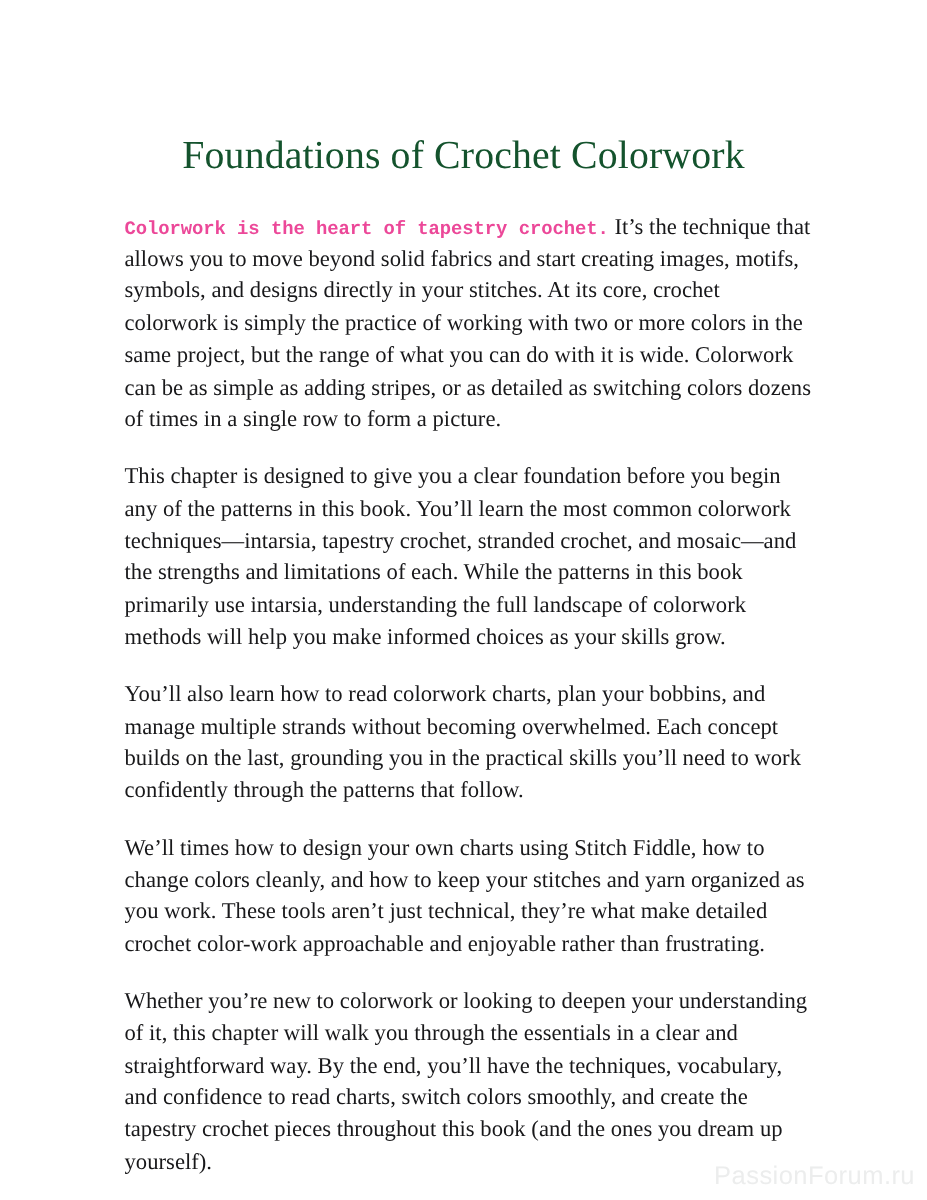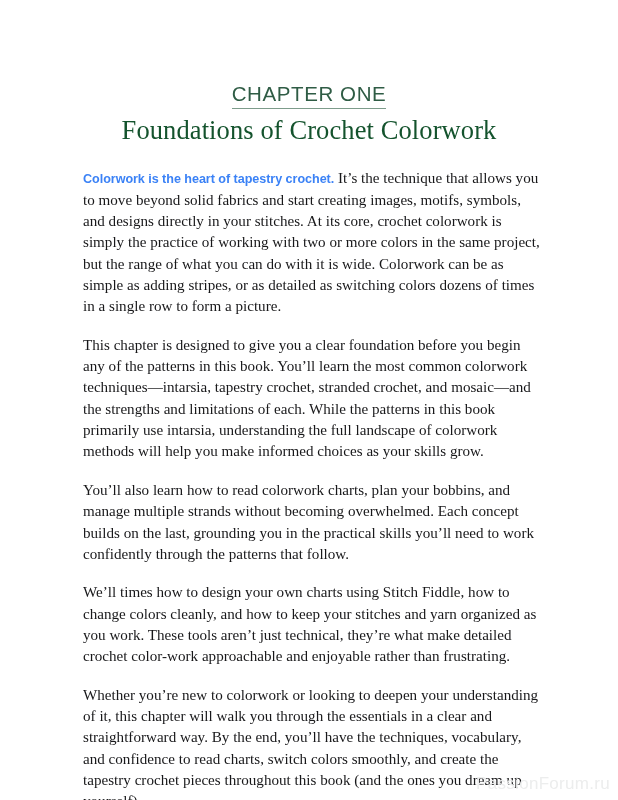--- a/index.html
+++ b/index.html
@@ -62,24 +62,24 @@
     font-size: 15.1px;
     line-height: 1.415;
     color: #18181a;
     text-align: left;
     letter-spacing: 0.01px;
   }
 
   p.para:last-child { margin-bottom: 0; }
 
   .lead-in {
-    font-family: Liberation Sans, sans-serif;
+    font-family: Liberation Mono, monospace;
     font-weight: bold;
     font-size: 12.6px;
-    color: #3b82f6;
+    color: #ec4899;
     letter-spacing: -0.05px;
   }
 
   
   .watermark {
     position: absolute;
     right: 8px;
     bottom: 6px;
     font-family: "Liberation Sans", sans-serif;
     font-size: 17px;
@@ -88,21 +88,20 @@
     user-select: none;
     white-space: nowrap;
   }
 </style>
 </head>
 <body>
 
 <div class="page">
 
   <div class="heading-block">
-    <div class="chapter-eyebrow">CHAPTER ONE</div>
     <h1 class="chapter-title">Foundations of Crochet Colorwork</h1>
   </div>
 
   <div class="body-col">
 
     <p class="para"><span class="lead-in">Colorwork is the heart of tapestry crochet.</span> <span>It’s the technique that allows you to move beyond solid fabrics and start creating images, motifs, symbols, and designs directly in your stitches. At its core, crochet colorwork is simply the practice of working with two or more colors in the same project, but the range of what you can do with it is wide. Colorwork can be as simple as adding stripes, or as detailed as switching colors dozens of times in a single row to form a picture.</span></p>
 
     <p class="para">This chapter is designed to give you a clear foundation before you begin any of the patterns in this book. You’ll learn the most common colorwork techniques—intarsia, tapestry crochet, stranded crochet, and mosaic—and the strengths and limitations of each. While the patterns in this book primarily use intarsia, understanding the full landscape of colorwork methods will help you make informed choices as your skills grow.</p>
 
     <p class="para">You’ll also learn how to read colorwork charts, plan your bobbins, and manage multiple strands without becoming overwhelmed. Each concept builds on the last, grounding you in the practical skills you’ll need to work confidently through the patterns that follow.</p>

